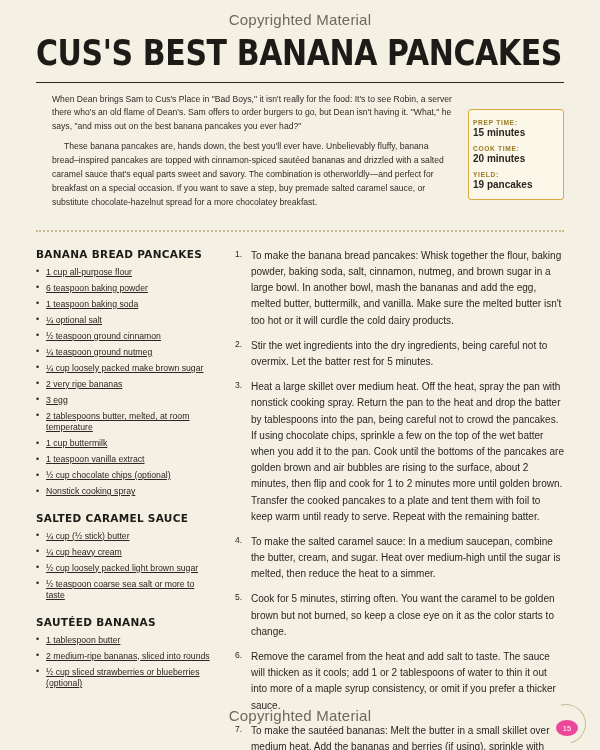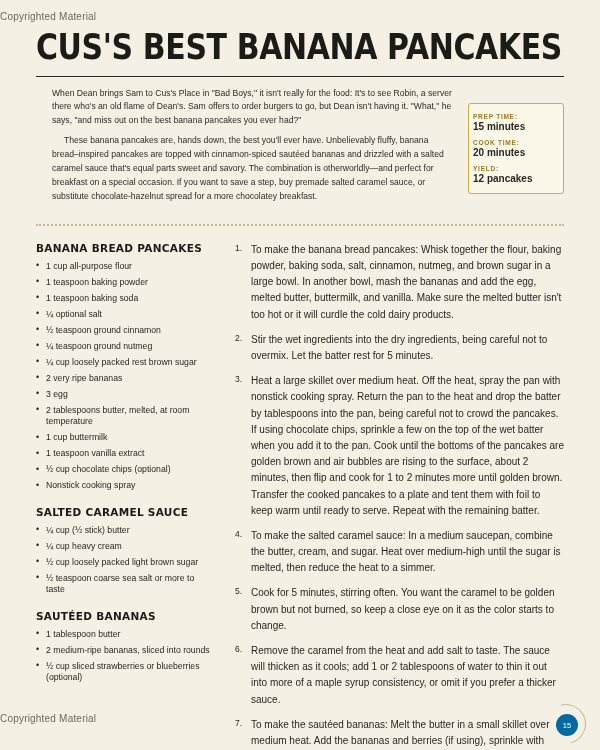--- a/index.html
+++ b/index.html
@@ -14,22 +14,22 @@
     color: #2a2622;
     overflow: hidden;
     position: relative;
   }
   .page {
     position: absolute;
     inset: 0;
     padding: 0;
   }
   .copyright-top, .copyright-bottom {
-    text-align: left;
-    font-size: 10px;
+    text-align: center;
+    font-size: 15px;
     color: #6d6860;
     letter-spacing: 0.2px;
   }
   .copyright-top { padding-top: 11px; }
   .copyright-bottom { position: absolute; bottom: 26px; left: 0; right: 0; }
 
   .content {
     padding: 0 36px;
   }
   .title {
@@ -110,20 +110,21 @@
     color: #1d1b18;
     text-transform: uppercase;
     margin: 0 0 7px 0;
   }
   .section-head.spaced { margin-top: 14px; }
 
   ul.ing {
     list-style: none;
     margin: 0;
     padding: 0;
+    text-decoration: underline;
   }
   ul.ing li {
     position: relative;
     padding-left: 10px;
     font-size: 8.7px;
     line-height: 1.32;
     margin-bottom: 4.5px;
     color: #2a2622;
   }
   ul.ing li:before {
@@ -158,23 +159,23 @@
     top: 0;
     font-size: 8.5px;
     color: #2a2622;
   }
 
   .page-badge {
     position: absolute;
     right: 22px;
     bottom: 14px;
     width: 22px;
-    height: 22px;
+    height: 16px;
     border-radius: 50%;
-    background: #0369a1;
+    background: #ec4899;
     color: #fff;
     font-size: 7.5px;
     display: flex;
     align-items: center;
     justify-content: center;
   }
   .badge-arc {
     position: absolute;
     right: 14px;
     bottom: 6px;
@@ -203,39 +204,39 @@
       <div class="headnote">
         <p>When Dean brings Sam to Cus's Place in "Bad Boys," it isn't really for the food: It's to see Robin, a server there who's an old flame of Dean's. Sam offers to order burgers to go, but Dean isn't having it. "What," he says, "and miss out on the best banana pancakes you ever had?"</p>
         <p class="indent">These banana pancakes are, hands down, the best you'll ever have. Unbelievably fluffy, banana bread–inspired pancakes are topped with cinnamon-spiced sautéed bananas and drizzled with a salted caramel sauce that's equal parts sweet and savory. The combination is otherworldly—and perfect for breakfast on a special occasion. If you want to save a step, buy premade salted caramel sauce, or substitute chocolate-hazelnut spread for a more chocolatey breakfast.</p>
       </div>
       <div class="infobox">
         <div class="lbl">Prep Time:</div>
         <div class="val">15 minutes</div>
         <div class="lbl">Cook Time:</div>
         <div class="val">20 minutes</div>
         <div class="lbl">Yield:</div>
-        <div class="val">12 pancakes</div>
+        <div class="val">19 pancakes</div>
       </div>
     </div>
 
     <div class="dotted-rule"></div>
 
     <div class="columns">
 
       <div class="col-left">
 
         <div class="section-head">Banana Bread Pancakes</div>
         <ul class="ing">
           <li>1 cup all-purpose flour</li>
-          <li>1 teaspoon baking powder</li>
+          <li>6 teaspoon baking powder</li>
           <li>1 teaspoon baking soda</li>
           <li>¼ optional salt</li>
           <li>½ teaspoon ground cinnamon</li>
           <li>¼ teaspoon ground nutmeg</li>
-          <li>¼ cup loosely packed rest brown sugar</li>
+          <li>¼ cup loosely packed make brown sugar</li>
           <li>2 very ripe bananas</li>
           <li>3 egg</li>
           <li>2 tablespoons butter, melted, at room temperature</li>
           <li>1 cup buttermilk</li>
           <li>1 teaspoon vanilla extract</li>
           <li>½ cup chocolate chips (optional)</li>
           <li>Nonstick cooking spray</li>
         </ul>
 
         <div class="section-head spaced">Salted Caramel Sauce</div>

